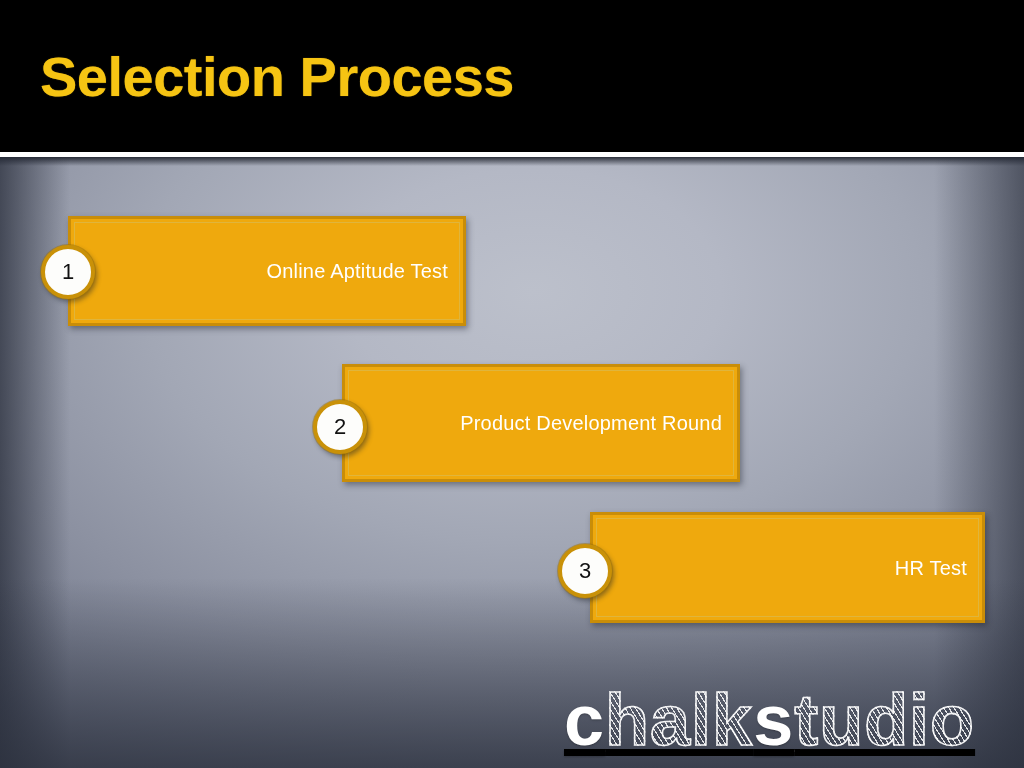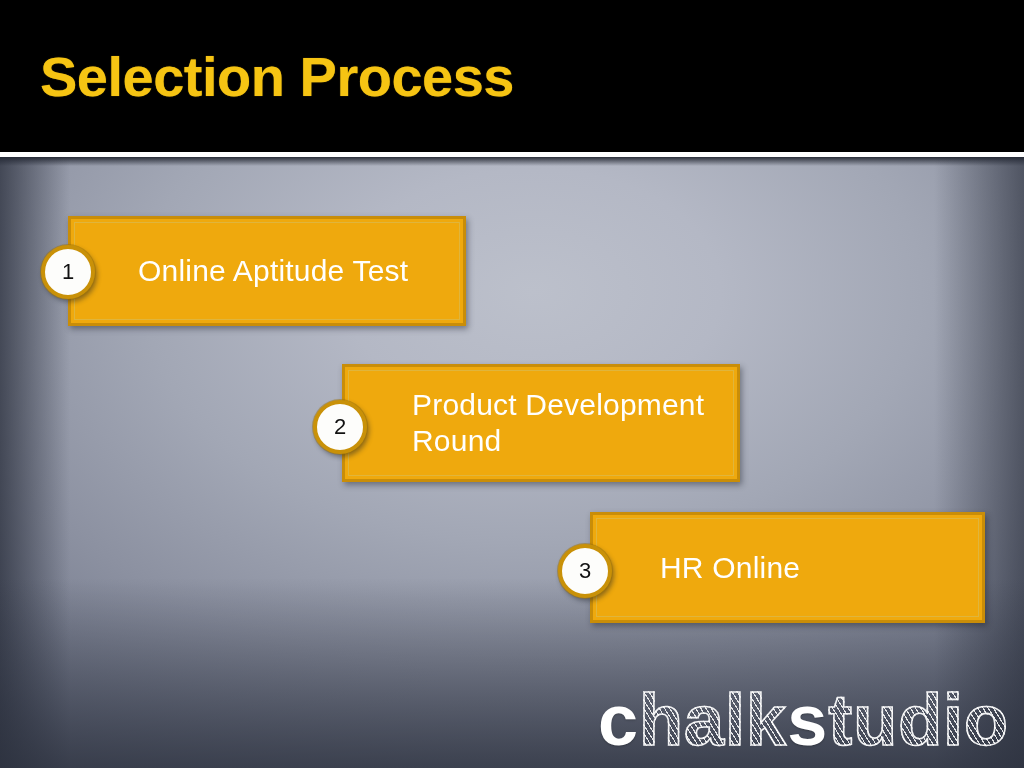--- a/index.html
+++ b/index.html
@@ -129,22 +129,22 @@
     bottom: 3px;
     border: 1px solid #e0b53c;
     pointer-events: none;
   }
   .step-label {
     position: absolute;
     left: 70px;
     right: 18px;
     top: 50%;
     transform: translateY(-50%);
-    text-align: left;
-    font-size: 30px;
+    text-align: right;
+    font-size: 20px;
     font-weight: normal;
     color: #ffffff;
     letter-spacing: 0.2px;
     line-height: 1.2;
     z-index: 3;
   }
 
   
   .step-badge {
     position: absolute;
@@ -164,28 +164,29 @@
   .step-badge-num {
     font-size: 22px;
     color: #111111;
     line-height: 1;
     font-weight: normal;
   }
 
   
   .watermark {
     position: absolute;
-    left: 598px;
+    left: 564px;
     top: 684px;
     font-size: 72px;
     font-weight: bold;
     line-height: 1;
     letter-spacing: 1px;
     white-space: nowrap;
     user-select: none;
+    text-decoration: underline;
   }
   .wm-solid {
     color: #ffffff;
     text-shadow: 0 1px 2px rgba(0,0,0,0.25);
   }
   .wm-hatch {
     color: transparent;
     -webkit-text-stroke: 1.6px rgba(255,255,255,0.92);
     background-image: repeating-linear-gradient(
         58deg,
@@ -223,21 +224,21 @@
   <div class="step" style="left:342px; top:364px; width:398px; height:118px;">
     <div class="step-box"></div>
     <div class="step-label">Product Development Round</div>
   </div>
   <div class="step-badge" style="left:313px; top:400px;">
     <span class="step-badge-num">2</span>
   </div>
 
   <div class="step" style="left:590px; top:512px; width:395px; height:111px;">
     <div class="step-box"></div>
-    <div class="step-label">HR Online</div>
+    <div class="step-label">HR Test</div>
   </div>
   <div class="step-badge" style="left:558px; top:544px;">
     <span class="step-badge-num">3</span>
   </div>
 
   <div class="watermark">
     <span class="wm-solid">c</span><span class="wm-hatch">halk</span><span class="wm-solid">s</span><span class="wm-hatch">tudio</span>
   </div>
 
 </div>

